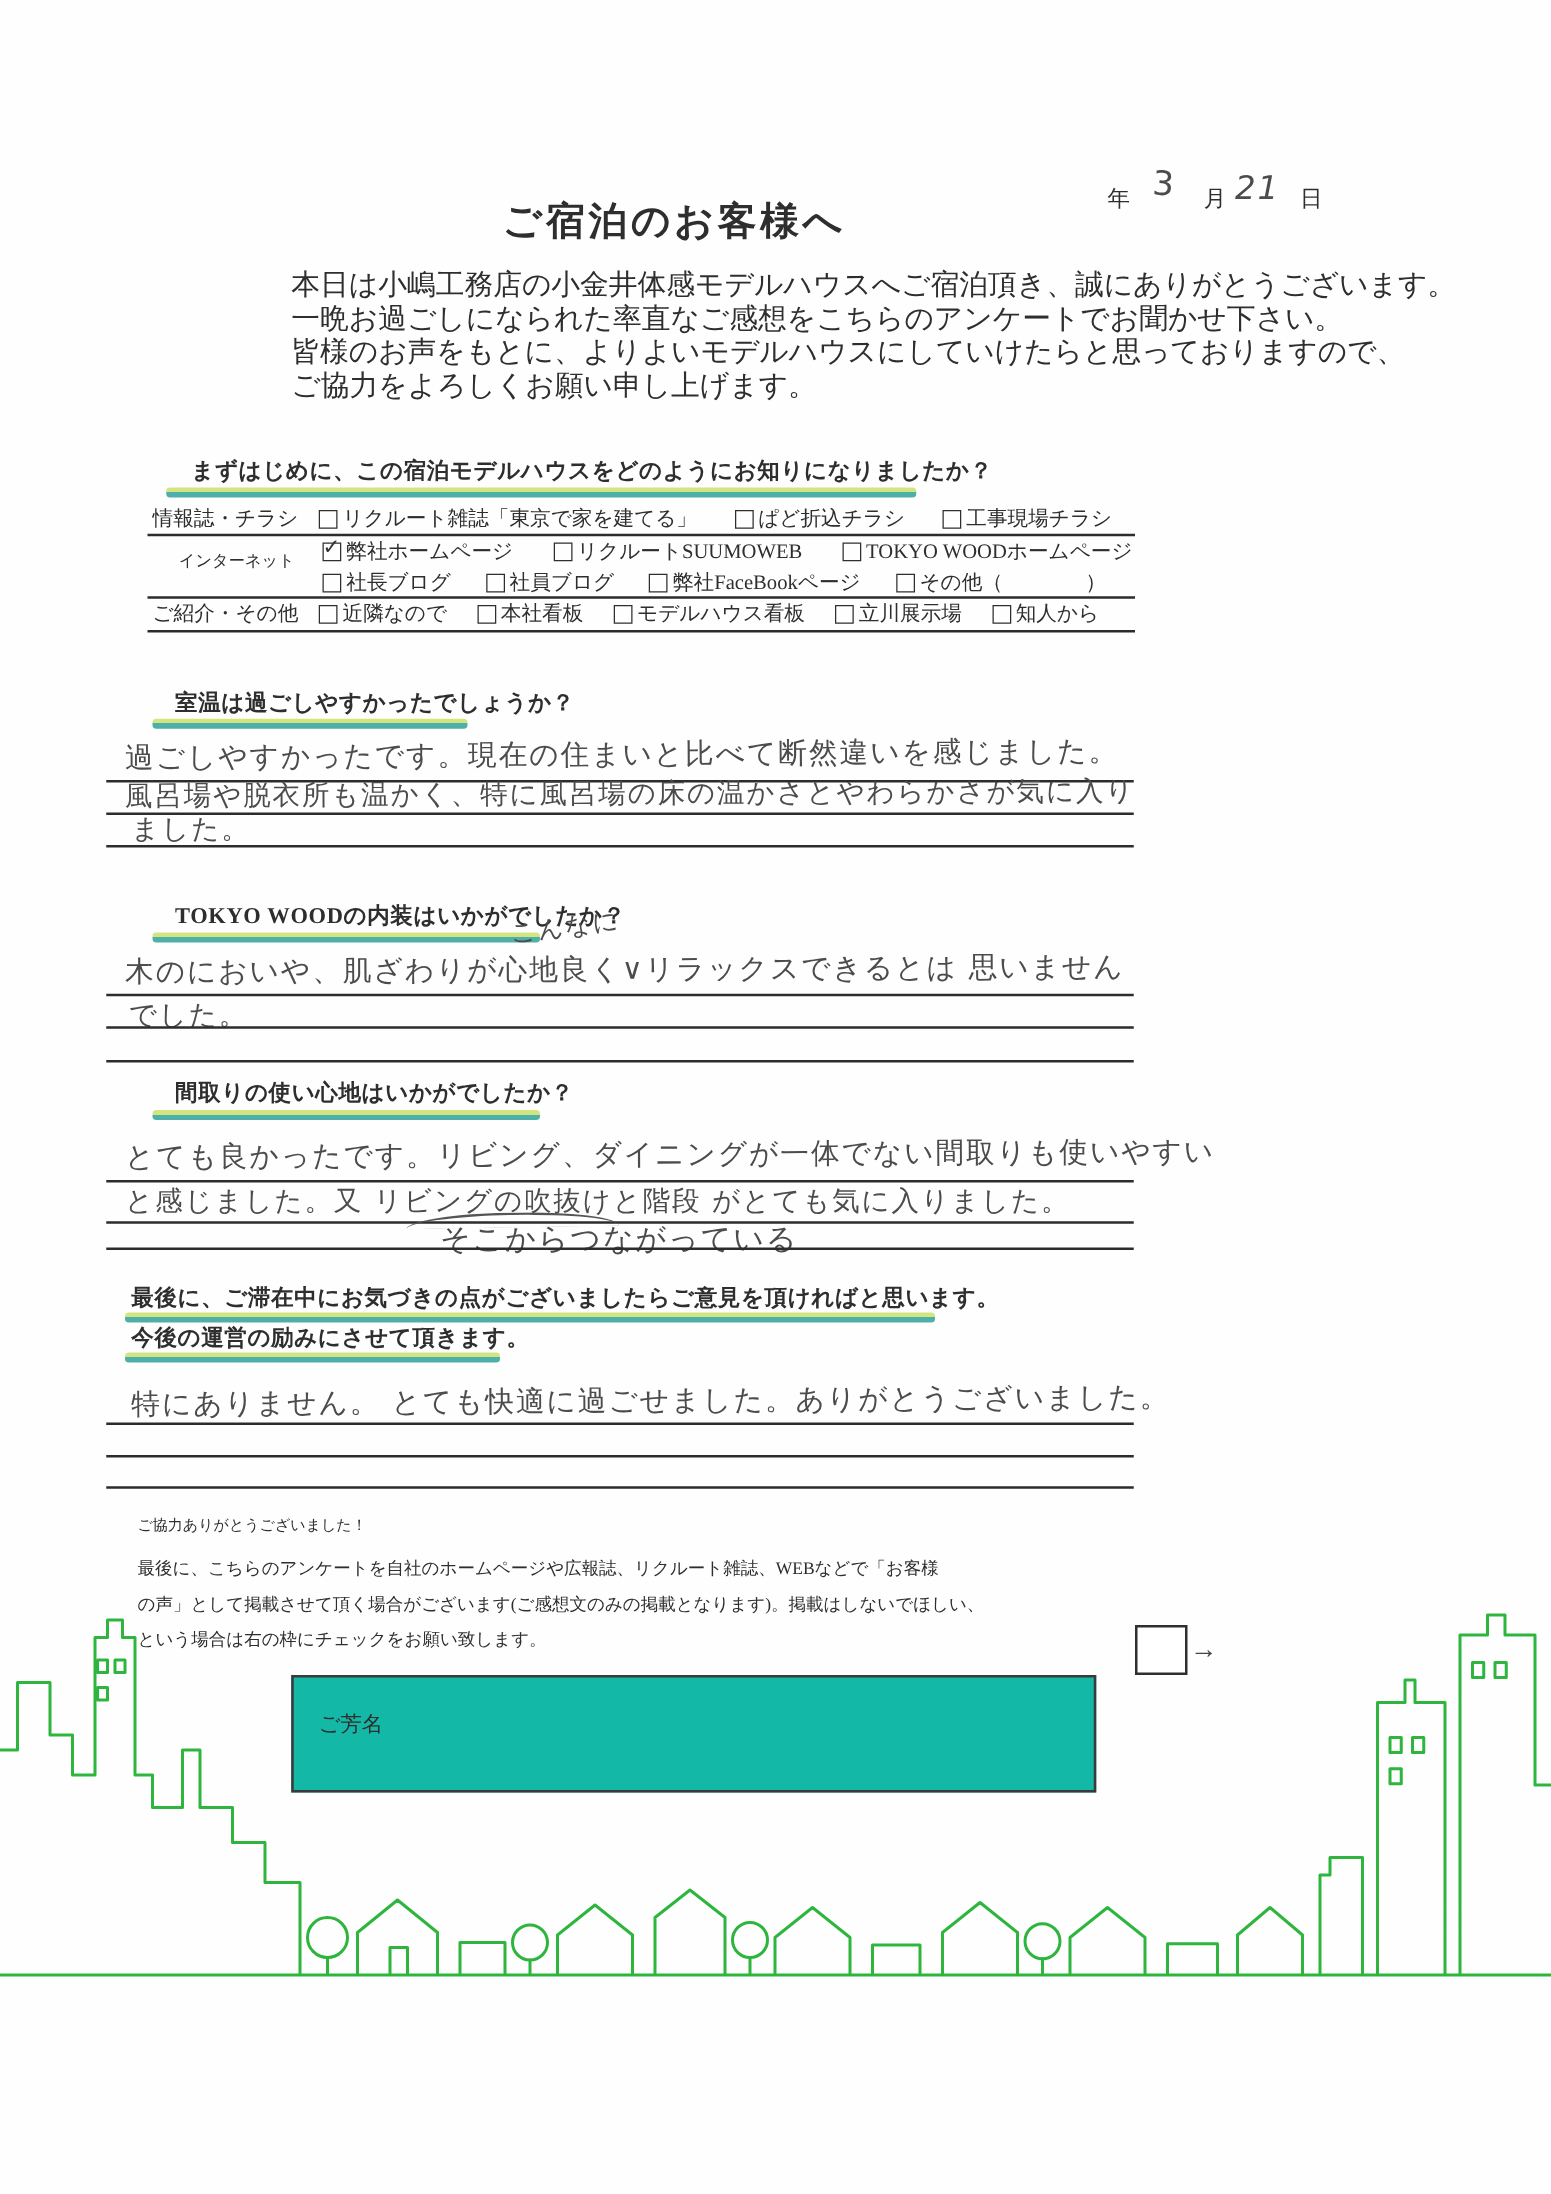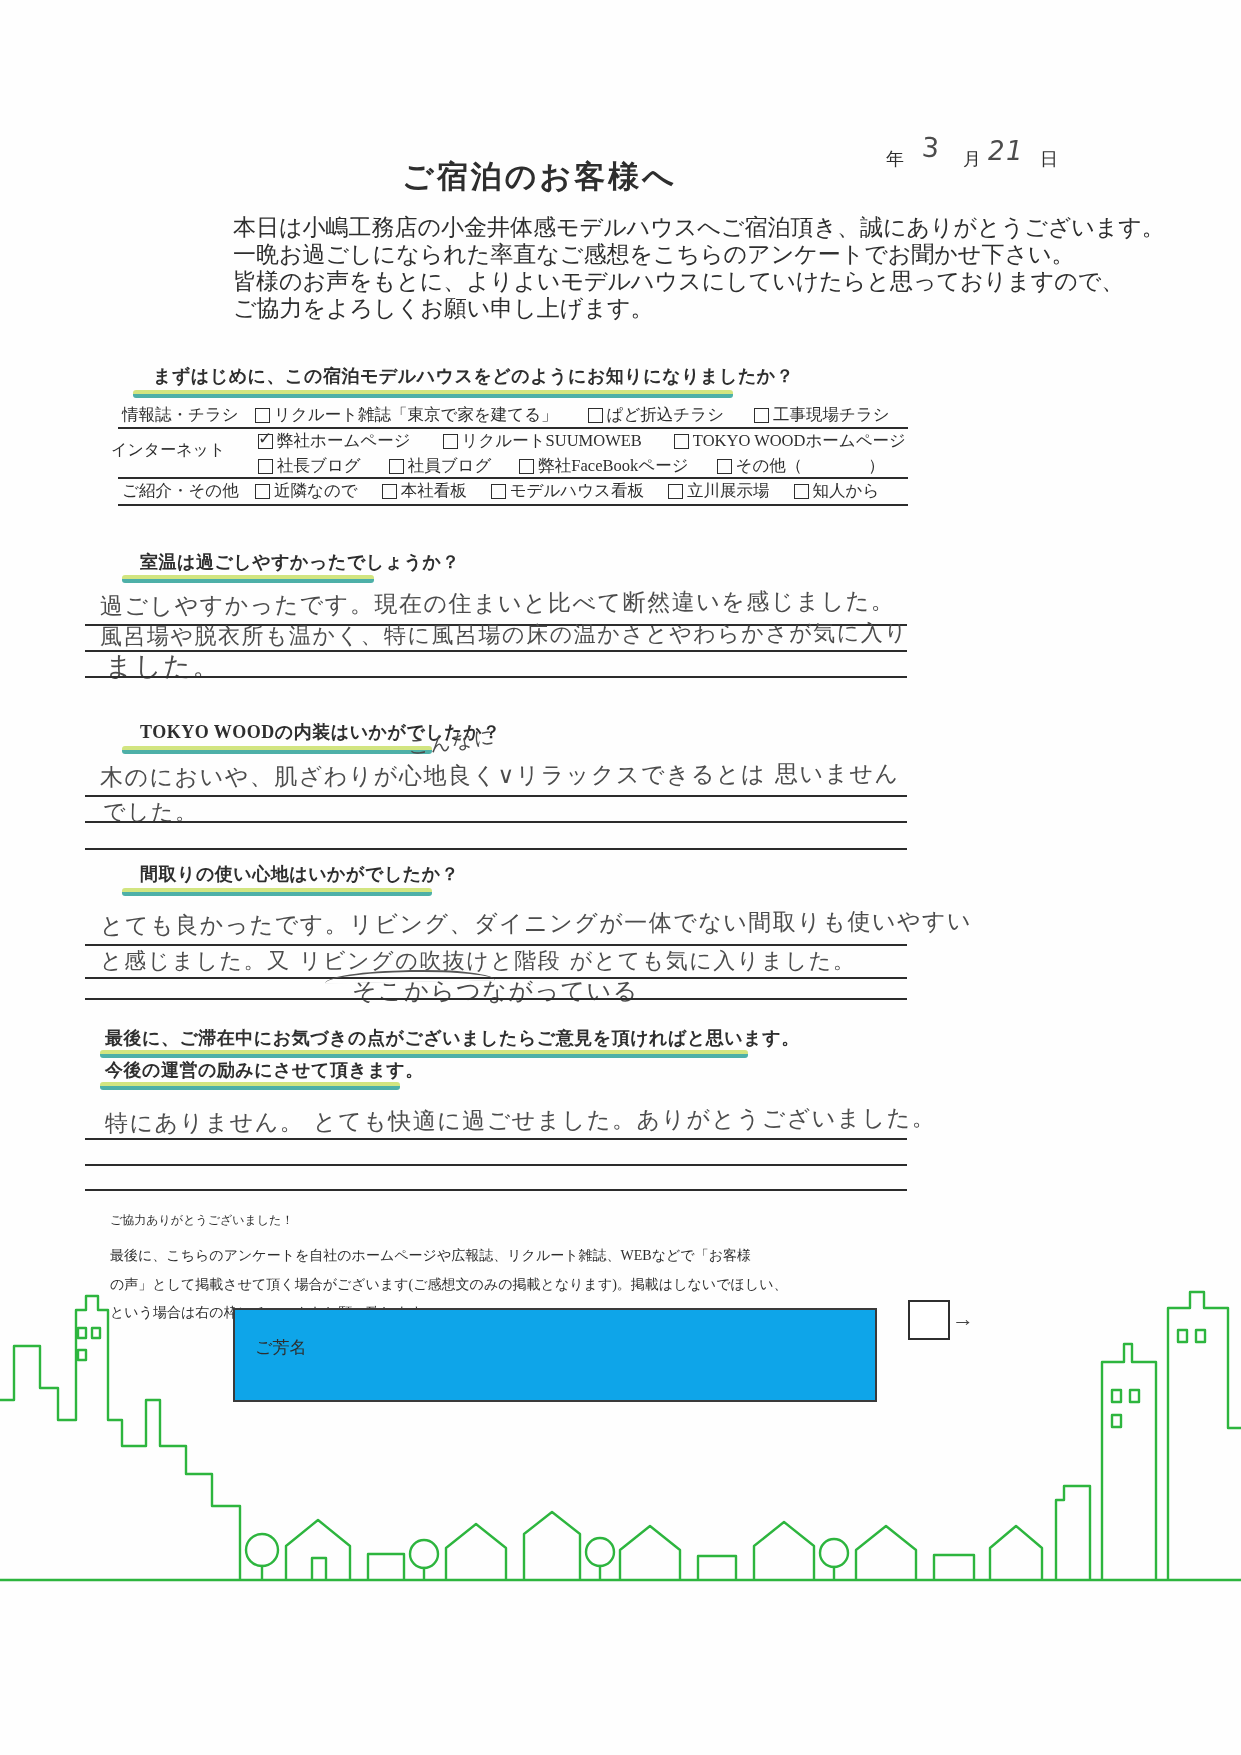--- a/index.html
+++ b/index.html
@@ -14,22 +14,22 @@
       white-space:nowrap;letter-spacing:1.5px}
   .intro{position:absolute;left:233px;top:214px;font-size:23px;line-height:27px;white-space:nowrap}
   .tbl-row{position:absolute;display:flex;align-items:flex-start;font-size:16.5px;white-space:nowrap}
   .opt{display:inline-flex;align-items:flex-end;white-space:nowrap}
   .cb{display:inline-block;width:13px;height:13px;border:1.5px solid #2e2e2e;
       position:relative;margin-right:4px;align-self:center;flex:0 0 auto}
   .cb.checked::after{content:"✓";position:absolute;left:-1px;top:-7px;font-size:17px;
       font-family:"DejaVu Sans",sans-serif;color:#333}
   .rowlabel{display:inline-block;width:133px}
   .bracket{position:absolute;border-top:2px solid #555;border-radius:50% 50% 0 0/100% 100% 0 0;height:10px}
-  .namebox{position:absolute;left:233px;top:1308px;width:640px;height:90px;
-      border:2px solid #3a3a3a;background:#0ea5e9;z-index:2}
+  .namebox{position:absolute;left:233px;top:1340px;width:640px;height:90px;
+      border:2px solid #3a3a3a;background:#14b8a6;z-index:2}
   .optout{position:absolute;left:908px;top:1300px;width:38px;height:36px;border:2px solid #2f2f2f;background:#fff}
   .skyline{position:absolute;left:0;top:1250px;z-index:1}
 </style>
 </head>
 <body>
 
 <div class="page">
 
   <div class="pr" style="left:402px;top:156px;font-size:31px;font-weight:bold;letter-spacing:3px">ご宿泊のお客様へ</div>
   <div class="pr" style="left:886px;top:147px;font-size:18px">年</div>
@@ -58,21 +58,21 @@
       <span class="cb"></span>
       <span>ぱど折込チラシ</span>
       </span>
     <span class="opt">
       <span class="cb"></span>
       <span>工事現場チラシ</span>
       </span>
   </div>
   <div class="rule" style="left:118px;top:427px;width:790px"></div>
 
-  <div class="pr" style="left:111px;top:440px;font-size:16px">インターネット</div>
+  <div class="pr" style="left:143px;top:440px;font-size:13px">インターネット</div>
   <div class="tbl-row" style="left:258px;top:430px">
     <span class="opt" style="margin-right:32px">
       <span class="cb checked"></span>
       <span>弊社ホームページ</span>
       </span>
     <span class="opt" style="margin-right:32px">
       <span class="cb"></span>
       <span>リクルートSUUMOWEB</span>
       </span>
     <span class="opt">
@@ -124,21 +124,21 @@
       </span>
   </div>
   <div class="rule" style="left:118px;top:504px;width:790px"></div>
 
   <div class="qh" style="left:140px;top:550px">室温は過ごしやすかったでしょうか？</div>
   <div class="hl" style="left:122px;top:575px;width:252px"></div>
   <div class="hw" style="left:100px;top:588px;font-size:23px;transform:rotate(-.4deg)">過ごしやすかったです。現在の住まいと比べて断然違いを感じました。</div>
   <div class="rule" style="left:85px;top:624px;width:822px"></div>
   <div class="hw" style="left:100px;top:620px;font-size:22px;transform:rotate(-.3deg)">風呂場や脱衣所も温かく、特に風呂場の床の温かさとやわらかさが気に入り</div>
   <div class="rule" style="left:85px;top:650px;width:822px"></div>
-  <div class="hw" style="left:105px;top:648px;font-size:27px">ました。</div>
+  <div class="hw" style="left:105px;top:648px;font-size:22px">ました。</div>
   <div class="rule" style="left:85px;top:676px;width:822px"></div>
 
   <div class="qh" style="left:140px;top:720px">TOKYO WOODの内装はいかがでしたか？</div>
   <div class="hl" style="left:122px;top:746px;width:310px"></div>
   <div class="hw" style="left:408px;top:728px;font-size:20px;transform:rotate(-7deg)">こんなに</div>
   <div class="hw" style="left:100px;top:760px;font-size:23px;transform:rotate(-.3deg)">木のにおいや、肌ざわりが心地良く∨リラックスできるとは 思いません</div>
   <div class="rule" style="left:85px;top:795px;width:822px"></div>
   <div class="hw" style="left:103px;top:797px;font-size:22px">でした。</div>
   <div class="rule" style="left:85px;top:821px;width:822px"></div>
   <div class="rule" style="left:85px;top:848px;width:822px"></div>

